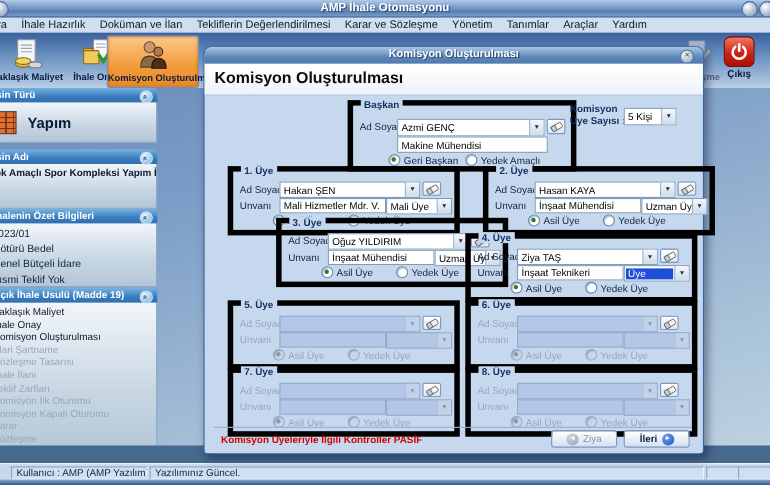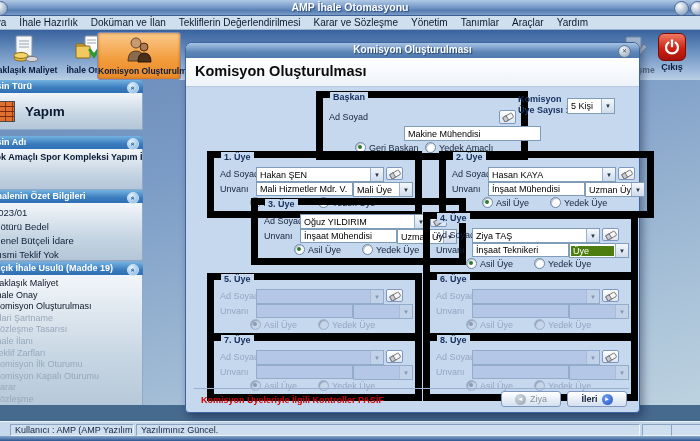--- a/index.html
+++ b/index.html
@@ -72,29 +72,29 @@
   .dtitle .dt{position:absolute;left:0;right:0;top:1px;text-align:center;
     font-size:10px;font-weight:bold;color:#fff;text-shadow:1px 1px 1px #24466e;}
   .dclose{position:absolute;right:8px;top:2px;width:11px;height:11px;border-radius:50%;
     background:radial-gradient(circle at 35% 30%,#f2f6fa,#8aa0b8);border:1px solid #5a7898;
     font-size:6px;line-height:11px;text-align:center;color:#445;}
   .dhead{position:absolute;left:0;top:15px;width:100%;height:28px;
     background:linear-gradient(#ffffff,#eef3fa);border-bottom:1px solid #b8c8de;}
   .dhead .h{margin:5px 0 0 9px;font-size:14.5px;font-weight:bold;color:#0c0c0c;}
   .dcontent{position:absolute;left:0;top:43px;width:451px;height:325px;border-radius:0 0 4px 4px;}
   
-  .gbox{position:absolute;border:7px solid #000000;border-radius:0;}
+  .gbox{position:absolute;border:5px solid #000000;border-radius:0;}
   .legend{position:absolute;top:-6px;left:7px;background:#c6d8ee;padding:0 3px;
     font-size:9px;font-weight:bold;color:#15305e;white-space:nowrap;}
   .flabel{position:absolute;font-size:9px;color:#14233c;white-space:nowrap;}
   .combo{position:absolute;background:#fff;border:1px solid #7f9db9;display:flex;align-items:center;font-size:9px;color:#000;}
   .combo .val{padding-left:3px;white-space:nowrap;overflow:hidden;flex:1;}
   .combo .arrow{width:12px;align-self:stretch;background:linear-gradient(#f4f7fb,#cfdcec);
     border-left:1px solid #9ab0c8;font-size:6px;color:#234;display:flex;align-items:center;justify-content:center;}
-  .combo .val.hl{background:#4d7c0f;color:#fff;margin:1px;padding-left:2px;}
+  .combo .val.hl{background:#1d4ed8;color:#fff;margin:1px;padding-left:2px;}
   .tinput{position:absolute;background:#fff;border:1px solid #7f9db9;font-size:9px;color:#000;
     padding-left:3px;display:flex;align-items:center;overflow:hidden;white-space:nowrap;}
   .eraser{position:absolute;padding:0;background:linear-gradient(#ffffff,#dce6f2);
     border:1px solid #7f96c0;border-radius:2px;display:flex;align-items:center;justify-content:center;cursor:pointer;}
   .radio{position:absolute;display:inline-flex;align-items:center;gap:3px;font-size:9px;color:#14233c;white-space:nowrap;}
   .radio .dot{width:9px;height:9px;border-radius:50%;background:#fff;border:1px solid #6a86a8;
     box-shadow:inset 1px 1px 1px rgba(40,60,90,.35);position:relative;}
   .radio.sel .dot::after{content:'';position:absolute;left:2px;top:2px;width:4px;height:4px;
     border-radius:50%;background:#2f7a2f;}
   
@@ -111,21 +111,21 @@
   .member.off .combo,.member.off .tinput{background:#b4c7e6;border-color:#94accc;}
   .member.off .combo .arrow{background:#c2d2e8;color:#8096b4;border-left-color:#a8bcd6;}
   .member.off .radio{color:#94a6c2;}
   .member.off .radio .dot{border-color:#9ab0cc;background:#c8d6ea;}
   .member.off .radio.sel .dot::after{background:#8a9ab0;}
   
   .chair{left:130px;top:5px;width:198px;height:55px;}
   .chair .l-name{left:6px;top:14px;}
   .chair .c-name{left:40px;top:12px;width:132px;height:14px;}
   .chair .eraser{left:176px;top:12px;width:17px;height:14px;}
-  .chair .tinput{left:40px;top:28px;width:132px;height:13px;margin-left:41px;}
+  .chair .tinput{left:40px;top:28px;width:132px;height:13px;}
   .chair .r1{left:32px;top:44px;}
   .chair .r2{left:102px;top:44px;}
   .sizelbl{position:absolute;left:332px;top:8px;font-size:9px;font-weight:bold;color:#15305e;line-height:11px;white-space:pre-line;}
   .sizecombo{left:381px;top:12px;width:46px;height:14px;}
   
   .dsep{position:absolute;left:8px;top:302px;width:435px;border-top:1px solid #9ab0d0;}
   .warn{position:absolute;left:15px;top:309px;font-size:9px;font-weight:bold;color:#d40000;}
   .navbtn{position:absolute;top:305px;width:60px;height:16px;border-radius:3px;cursor:pointer;
     background:linear-gradient(#ffffff,#d4e0f0);border:1px solid #8098c0;
     display:flex;align-items:center;justify-content:center;gap:4px;font-size:9px;
@@ -300,20 +300,24 @@
       <span class="dclose">✕</span>
     </div>
     <div class="dhead">
       <div class="h">Komisyon Oluşturulması</div>
     </div>
     <div class="dcontent">
 
       <div class="gbox chair">
         <span class="legend">Başkan</span>
         <span class="flabel l-name">Ad Soyad</span>
+        <div class="combo c-name">
+          <span class="val">Azmi GENÇ</span>
+          <span class="arrow">▼</span>
+        </div>
         <button class="eraser">
           <svg width="12" height="10" viewBox="0 0 12 10">
               <g transform="rotate(-30 6 5)">
             <rect x="1" y="3" width="10" height="5" rx="1" fill="#f5f5f5" stroke="#666" stroke-width="0.8"></rect>
             <rect x="1" y="3" width="4" height="5" fill="#c8ccd4" stroke="#666" stroke-width="0.8"></rect>
           </g>
             </svg>
         </button>
         <div class="tinput">Makine Mühendisi</div>
         <span class="radio r1 sel">

